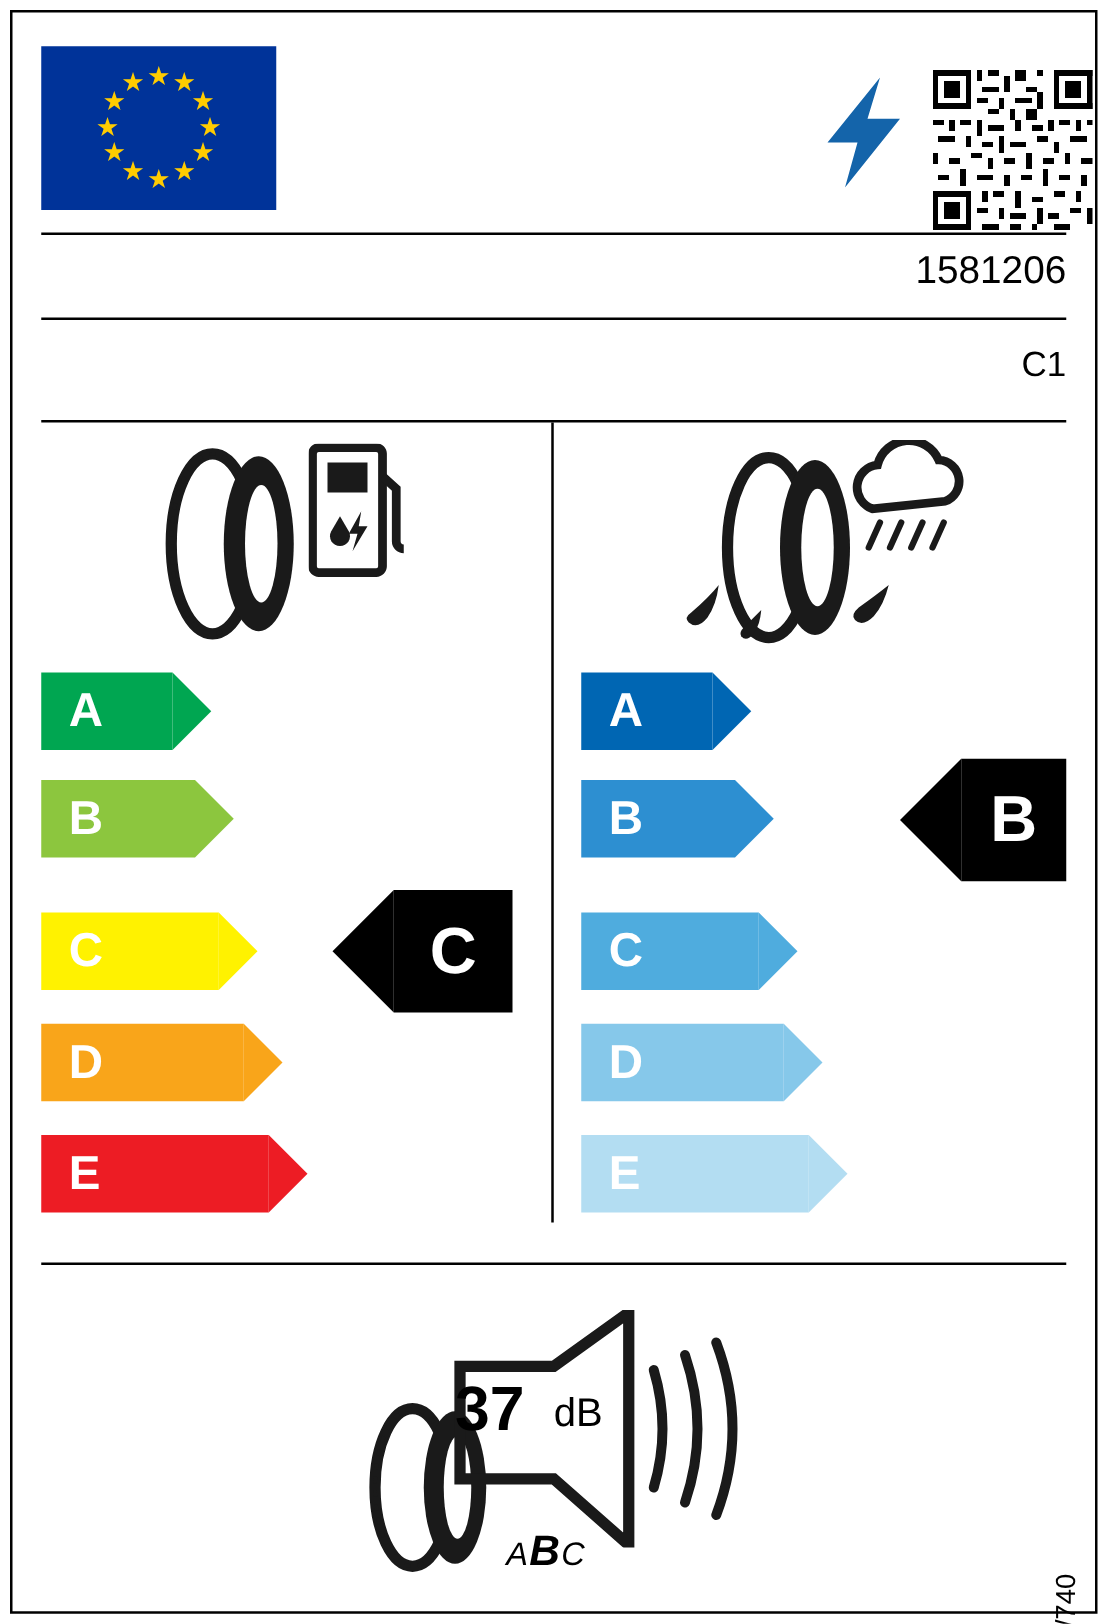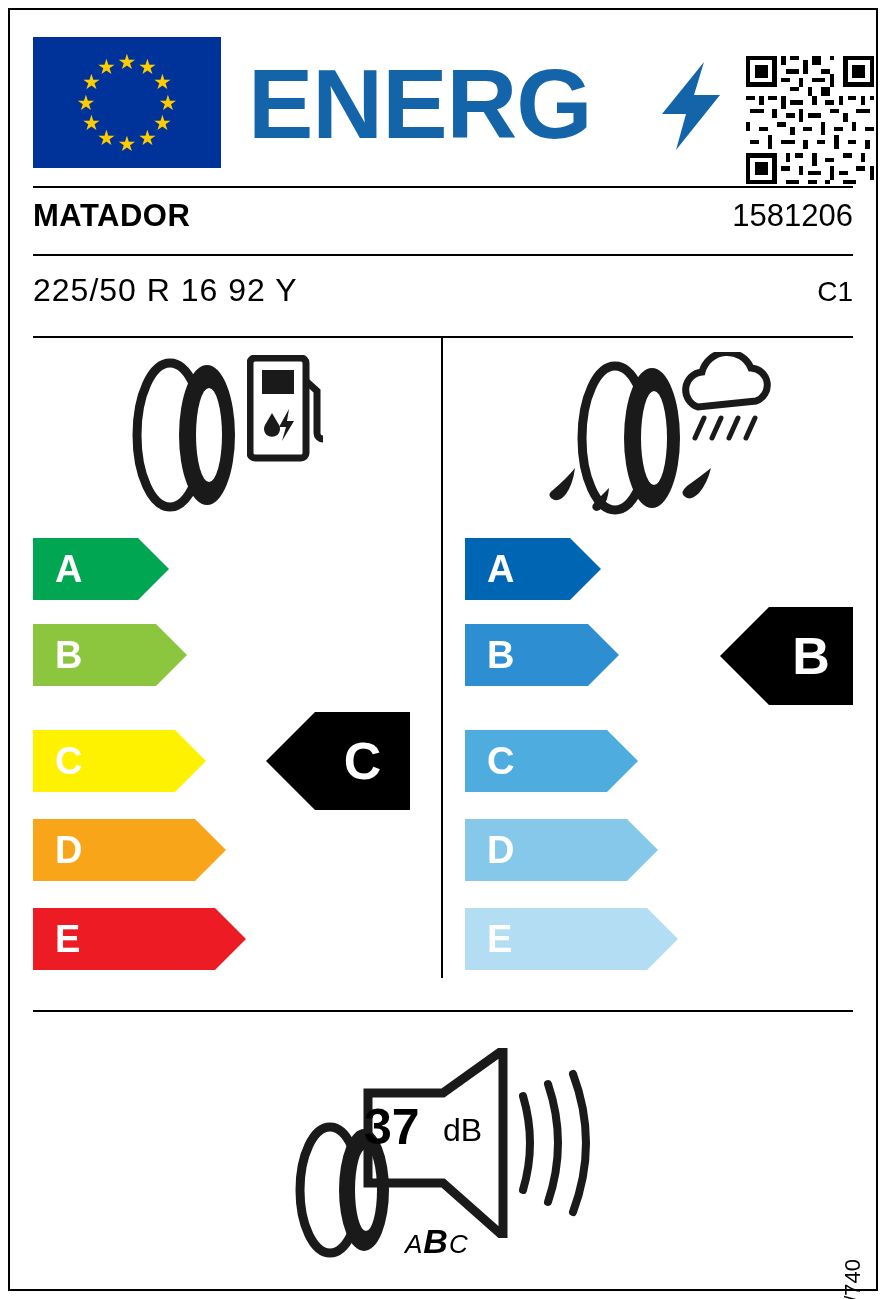--- a/index.html
+++ b/index.html
@@ -222,21 +222,20 @@
         <div class="eu-star" style="left: 124.5px; top: 54.5px;">★</div>
         <div class="eu-star" style="left: 119.007px; top: 75px;">★</div>
         <div class="eu-star" style="left: 104px; top: 90.007px;">★</div>
         <div class="eu-star" style="left: 83.5px; top: 95.5px;">★</div>
         <div class="eu-star" style="left: 63px; top: 90.007px;">★</div>
         <div class="eu-star" style="left: 47.993px; top: 75px;">★</div>
         <div class="eu-star" style="left: 42.5px; top: 54.5px;">★</div>
         <div class="eu-star" style="left: 47.993px; top: 34px;">★</div>
         <div class="eu-star" style="left: 63px; top: 18.993px;">★</div>
       </div>
-    <div class="energ-word">ENERG</div>
     <svg class="bolt" viewBox="0 0 66 88">
       <polygon points="46,0 4,52 28,52 18,88 62,33 36,33" fill="#1464AA"></polygon>
     </svg>
     <svg class="qr" viewBox="0 0 29 29" shape-rendering="crispEdges">
       <rect width="29" height="29" fill="#fff"></rect>
       <g fill="#000">
         <rect x="0" y="0" width="7" height="1"></rect>
           <rect x="0" y="6" width="7" height="1"></rect>
         <rect x="0" y="0" width="1" height="7"></rect>
           <rect x="6" y="0" width="1" height="7"></rect>
@@ -316,25 +315,23 @@
         <rect x="28" y="25" width="1" height="3"></rect>
         <rect x="9" y="28" width="3" height="1"></rect>
           <rect x="14" y="28" width="2" height="1"></rect>
         <rect x="18" y="28" width="1" height="1"></rect>
           <rect x="22" y="28" width="3" height="1"></rect>
       </g>
     </svg>
   </div>
 
   <div class="rule" style="left:33px; top:186px; width:820px;"></div>
-  <div class="brand">MATADOR</div>
   <div class="code">1581206</div>
 
   <div class="rule" style="left:33px; top:254px; width:820px;"></div>
-  <div class="size">225/50 R 16 92 Y</div>
   <div class="class">C1</div>
 
   <div class="rule" style="left:33px; top:336px; width:820px;"></div>
 
   <div class="mid-divider"></div>
 
   <svg class="pictogram" style="left:125px; top:355px; width:120px; height:160px;" viewBox="0 0 120 160">
     <ellipse cx="45" cy="80" rx="33" ry="72" fill="none" stroke="#1A1A1A" stroke-width="9"></ellipse>
     <ellipse cx="45" cy="80" rx="33" ry="72" fill="none" stroke="#1A1A1A" stroke-width="3" stroke-dasharray="5,6"></ellipse>
     <ellipse cx="82" cy="80" rx="28" ry="70" fill="#1A1A1A"></ellipse>

